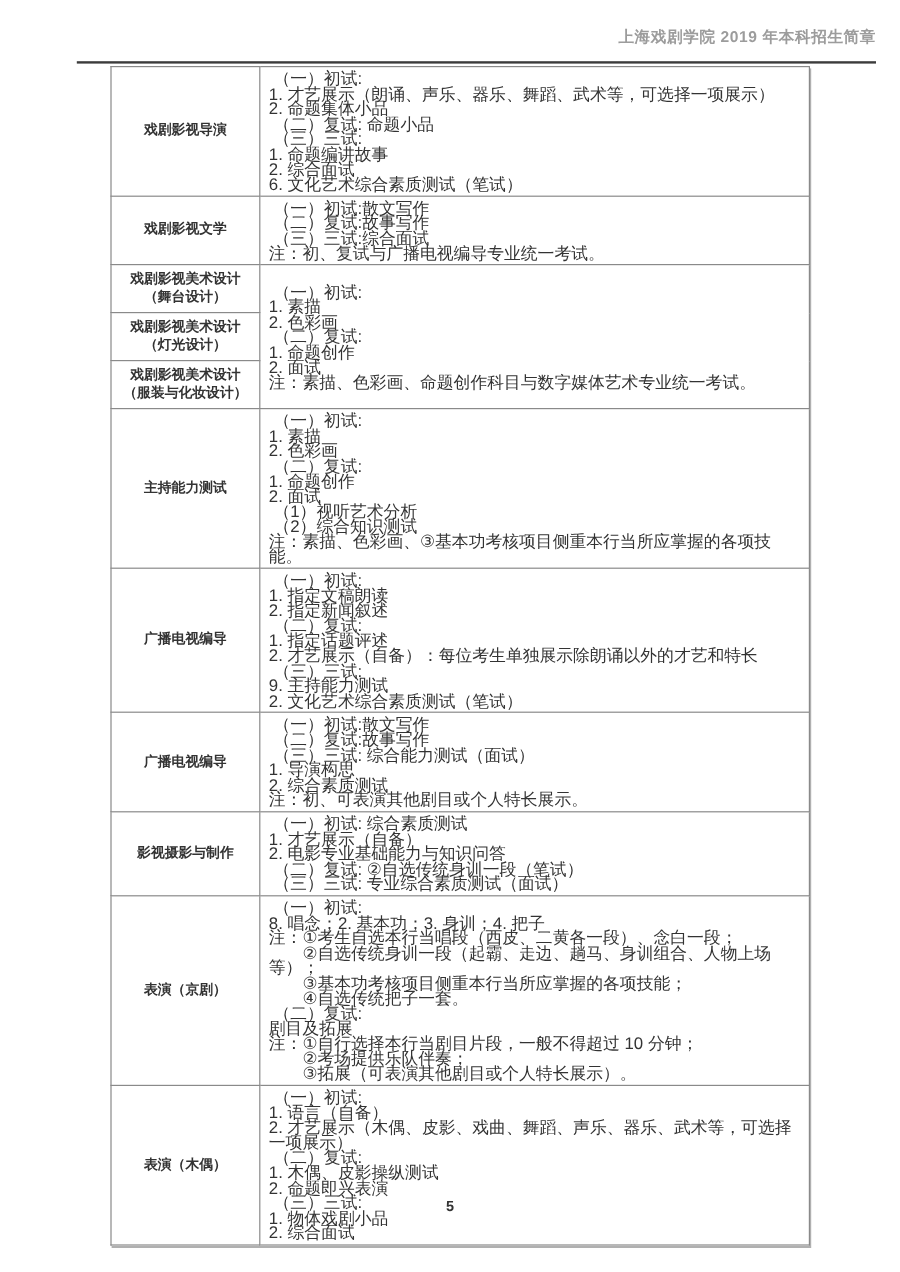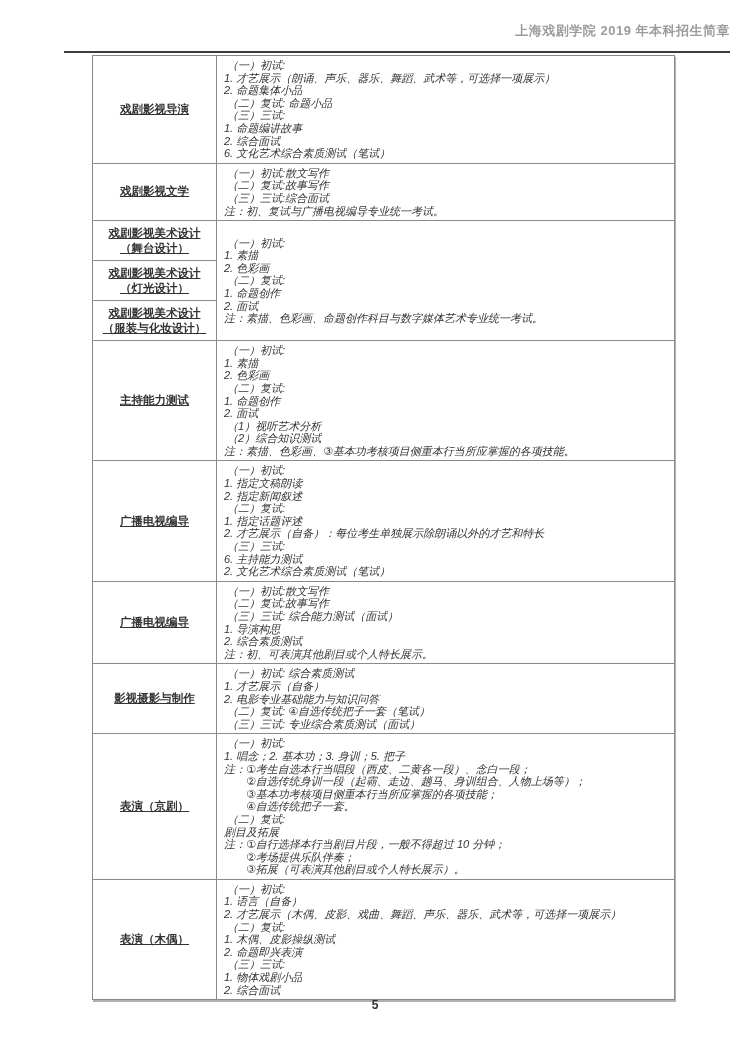--- a/index.html
+++ b/index.html
@@ -37,29 +37,27 @@
   }
   td.major-cell {
     width: 124px;
     text-align: center;
     font-size: 11.5px;
     font-weight: bold;
     line-height: 15px;
     padding: 2px 4px;
     white-space: pre-wrap;
     color: #333333;
-    text-decoration: underline;
   }
   td.content-cell {
     padding: 3px 7px;
-    font-size: 11px;
+    font-size: 14px;
     line-height: 12.6px;
     vertical-align: middle;
     color: #333333;
-    font-style: italic;
   }
   td.merge-major { height: 40px; text-align: center; }
   .doc-line { white-space: pre-wrap; min-height: 12.6px; }
   .page-number {
     position: absolute;
     top: 998px; left: 0; width: 750px;
     text-align: center;
     font-size: 12px;
     font-weight: bold;
     color: #333333;
@@ -137,21 +135,21 @@
     <tr>
       <td class="major-cell">广播电视编导</td>
       <td class="content-cell">
         <div class="doc-line"> （一）初试:</div>
         <div class="doc-line">1. 指定文稿朗读</div>
         <div class="doc-line">2. 指定新闻叙述</div>
         <div class="doc-line"> （二）复试:</div>
         <div class="doc-line">1. 指定话题评述</div>
         <div class="doc-line">2. 才艺展示（自备）：每位考生单独展示除朗诵以外的才艺和特长</div>
         <div class="doc-line"> （三）三试:</div>
-        <div class="doc-line">6. 主持能力测试</div>
+        <div class="doc-line">9. 主持能力测试</div>
         <div class="doc-line">2. 文化艺术综合素质测试（笔试）</div>
       </td>
     </tr>
 
     <tr>
       <td class="major-cell">广播电视编导</td>
       <td class="content-cell">
         <div class="doc-line"> （一）初试:散文写作</div>
         <div class="doc-line"> （二）复试:故事写作</div>
         <div class="doc-line"> （三）三试: 综合能力测试（面试）</div>
@@ -160,30 +158,30 @@
         <div class="doc-line">注：初、可表演其他剧目或个人特长展示。</div>
       </td>
     </tr>
 
     <tr>
       <td class="major-cell">影视摄影与制作</td>
       <td class="content-cell">
         <div class="doc-line"> （一）初试: 综合素质测试</div>
         <div class="doc-line">1. 才艺展示（自备）</div>
         <div class="doc-line">2. 电影专业基础能力与知识问答</div>
-        <div class="doc-line"> （二）复试: ④自选传统把子一套（笔试）</div>
+        <div class="doc-line"> （二）复试: ②自选传统身训一段（笔试）</div>
         <div class="doc-line"> （三）三试: 专业综合素质测试（面试）</div>
       </td>
     </tr>
 
     <tr>
       <td class="major-cell">表演（京剧）</td>
       <td class="content-cell">
         <div class="doc-line"> （一）初试:</div>
-        <div class="doc-line">1. 唱念；2. 基本功；3. 身训；5. 把子</div>
+        <div class="doc-line">8. 唱念；2. 基本功；3. 身训；4. 把子</div>
         <div class="doc-line">注：①考生自选本行当唱段（西皮、二黄各一段）、念白一段；</div>
         <div class="doc-line">　　②自选传统身训一段（起霸、走边、趟马、身训组合、人物上场等）；</div>
         <div class="doc-line">　　③基本功考核项目侧重本行当所应掌握的各项技能；</div>
         <div class="doc-line">　　④自选传统把子一套。</div>
         <div class="doc-line"> （二）复试:</div>
         <div class="doc-line">剧目及拓展</div>
         <div class="doc-line">注：①自行选择本行当剧目片段，一般不得超过 10 分钟；</div>
         <div class="doc-line">　　②考场提供乐队伴奏；</div>
         <div class="doc-line">　　③拓展（可表演其他剧目或个人特长展示）。</div>
       </td>

